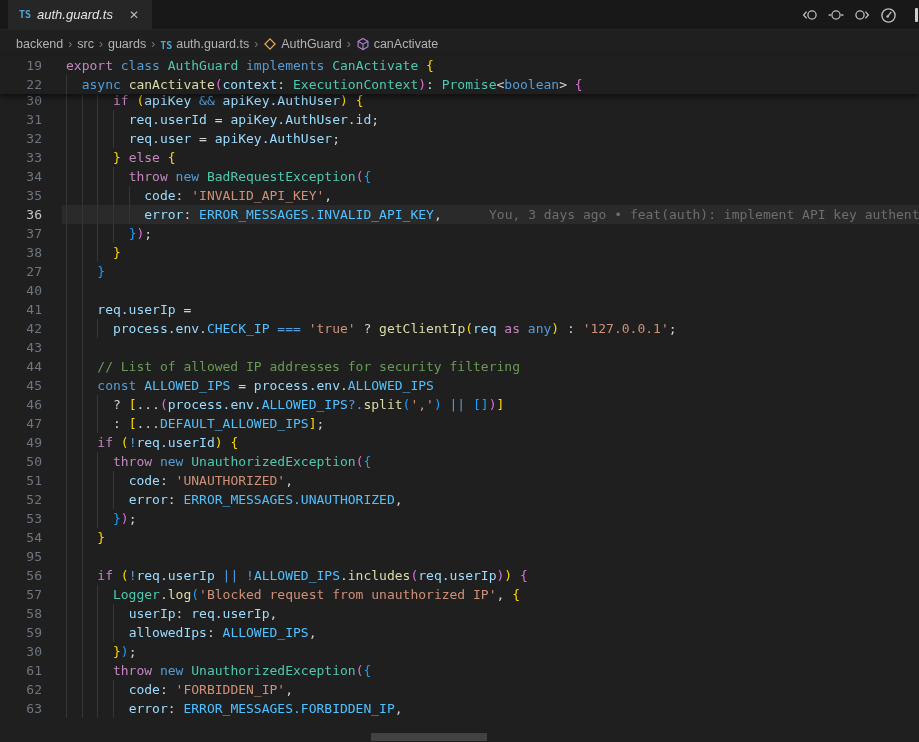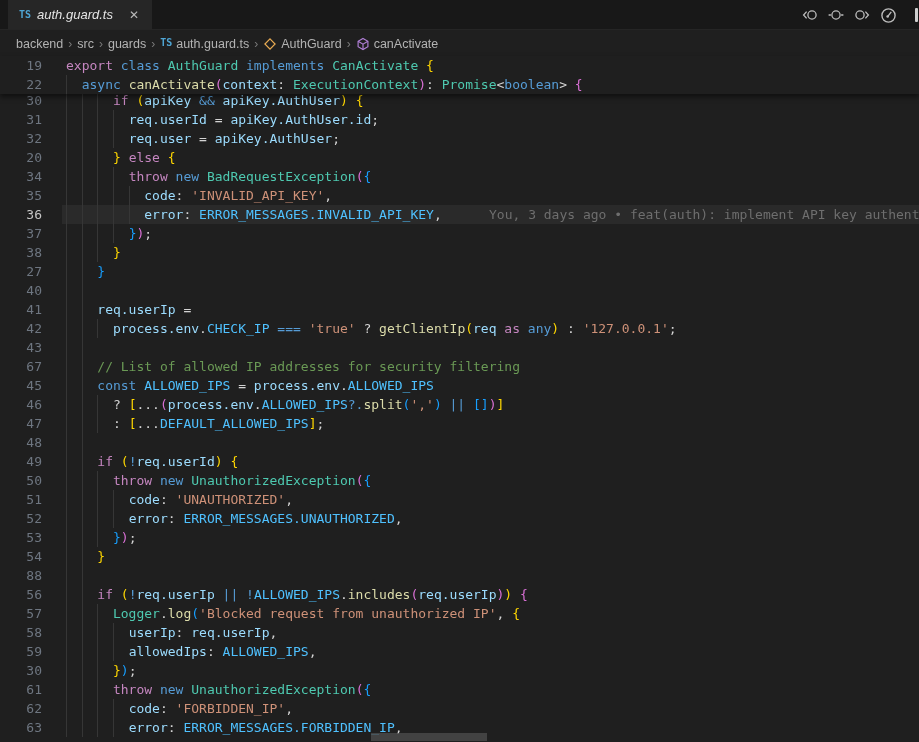--- a/index.html
+++ b/index.html
@@ -14,21 +14,21 @@
   .ts-badge { color:#4fa6d5; font-weight:bold; font-size:10px; font-family:"DejaVu Sans Mono",monospace; }
   .tab-title { font-style:italic; font-size:13px; color:#e4e4e4; }
   .tab-close { margin-left:8px; color:#b9b9b9; font-size:12px; line-height:12px; padding:2px; }
   .actions { position:absolute; right:22px; top:0; height:30px; display:flex; align-items:center; gap:10px; }
   .actions svg { display:block; cursor:pointer; }
   .edge-frag { position:absolute; right:1px; top:8px; width:3px; height:14px; background:#cfcfcf; border-radius:1px; }
 
   
   .breadcrumbs { position:absolute; top:31px; left:0; right:0; height:25px; display:flex;
                  align-items:center; padding-left:16px; font-size:12.5px; color:#b3b3b3; }
-  .bc-item { display:flex; align-items:flex-start; gap:4px; cursor:pointer; white-space:nowrap; }
+  .bc-item { display:flex; align-items:flex-end; gap:4px; cursor:pointer; white-space:nowrap; }
   .bc-sep { color:#7a7a7a; margin:0 5px; font-size:12px; }
 
   
   .editor { position:absolute; top:56px; left:0; right:0; bottom:0; background:#1f1f1f;
             font-family:"DejaVu Sans Mono", monospace; font-size:13px; }
   .lines { position:absolute; top:35px; left:0; right:0; }
   .line { position:relative; height:19px; line-height:19px; white-space:pre; }
   .ln { position:absolute; left:0; top:0; width:42px; text-align:right; color:#6e7681; }
   .codeln { position:absolute; left:66px; top:0; }
   .g { position:absolute; top:0; bottom:0; width:1px; background:#363636; }
@@ -116,43 +116,42 @@
       </span>
       <span>canActivate</span>
     </span>
   </div>
 
 <div class="editor">
   <div class="lines">
       <div class="line"><span class="ln">30</span><i class="g" style="left: 66px;"></i><i class="g" style="left: 81.654px;"></i><i class="g" style="left: 97.308px;"></i><span class="codeln"><span class="tk-pl">      </span><span class="tk-kc">if</span><span class="tk-pl"> </span><span class="tk-b1">(</span><span class="tk-va">apiKey</span><span class="tk-pl"> </span><span class="tk-ob">&amp;&amp;</span><span class="tk-pl"> </span><span class="tk-va">apiKey.AuthUser</span><span class="tk-b1">)</span><span class="tk-pl"> </span><span class="tk-b1">{</span></span></div>
       <div class="line"><span class="ln">31</span><i class="g" style="left: 66px;"></i><i class="g" style="left: 81.654px;"></i><i class="g" style="left: 97.308px;"></i><i class="g" style="left: 112.962px;"></i><span class="codeln"><span class="tk-pl">        </span><span class="tk-va">req.userId</span><span class="tk-pl"> = </span><span class="tk-va">apiKey.AuthUser.id</span><span class="tk-pl">;</span></span></div>
       <div class="line"><span class="ln">32</span><i class="g" style="left: 66px;"></i><i class="g" style="left: 81.654px;"></i><i class="g" style="left: 97.308px;"></i><i class="g" style="left: 112.962px;"></i><span class="codeln"><span class="tk-pl">        </span><span class="tk-va">req.user</span><span class="tk-pl"> = </span><span class="tk-va">apiKey.AuthUser</span><span class="tk-pl">;</span></span></div>
-      <div class="line"><span class="ln">20</span><i class="g" style="left: 66px;"></i><i class="g" style="left: 81.654px;"></i><i class="g" style="left: 97.308px;"></i><span class="codeln"><span class="tk-pl">      </span><span class="tk-b1">}</span><span class="tk-pl"> </span><span class="tk-kc">else</span><span class="tk-pl"> </span><span class="tk-b1">{</span></span></div>
+      <div class="line"><span class="ln">33</span><i class="g" style="left: 66px;"></i><i class="g" style="left: 81.654px;"></i><i class="g" style="left: 97.308px;"></i><span class="codeln"><span class="tk-pl">      </span><span class="tk-b1">}</span><span class="tk-pl"> </span><span class="tk-kc">else</span><span class="tk-pl"> </span><span class="tk-b1">{</span></span></div>
       <div class="line"><span class="ln">34</span><i class="g" style="left: 66px;"></i><i class="g" style="left: 81.654px;"></i><i class="g" style="left: 97.308px;"></i><i class="g" style="left: 112.962px;"></i><span class="codeln"><span class="tk-pl">        </span><span class="tk-kc">throw</span><span class="tk-pl"> </span><span class="tk-kd">new</span><span class="tk-pl"> </span><span class="tk-ty">BadRequestException</span><span class="tk-b2">(</span><span class="tk-b3">{</span></span></div>
       <div class="line"><span class="ln">35</span><i class="g" style="left: 66px;"></i><i class="g" style="left: 81.654px;"></i><i class="g" style="left: 97.308px;"></i><i class="g" style="left: 112.962px;"></i><i class="g" style="left: 128.616px;"></i><span class="codeln"><span class="tk-pl">          </span><span class="tk-va">code</span><span class="tk-pl">: </span><span class="tk-st">'INVALID_API_KEY'</span><span class="tk-pl">,</span></span></div>
       <div class="line cur"><div class="band"></div><span class="ln">36</span><i class="g" style="left: 66px;"></i><i class="g" style="left: 81.654px;"></i><i class="g" style="left: 97.308px;"></i><i class="g" style="left: 112.962px;"></i><i class="g" style="left: 128.616px;"></i><span class="codeln"><span class="tk-pl">          </span><span class="tk-va">error</span><span class="tk-pl">: </span><span class="tk-ct">ERROR_MESSAGES.INVALID_API_KEY</span><span class="tk-pl">,</span></span><span class="blame">You, 3 days ago • feat(auth): implement API key authentica</span></div>
       <div class="line"><span class="ln">37</span><i class="g" style="left: 66px;"></i><i class="g" style="left: 81.654px;"></i><i class="g" style="left: 97.308px;"></i><i class="g" style="left: 112.962px;"></i><span class="codeln"><span class="tk-pl">        </span><span class="tk-b3">}</span><span class="tk-b2">)</span><span class="tk-pl">;</span></span></div>
       <div class="line"><span class="ln">38</span><i class="g" style="left: 66px;"></i><i class="g" style="left: 81.654px;"></i><i class="g" style="left: 97.308px;"></i><span class="codeln"><span class="tk-pl">      </span><span class="tk-b1">}</span></span></div>
       <div class="line"><span class="ln">27</span><i class="g" style="left: 66px;"></i><i class="g" style="left: 81.654px;"></i><span class="codeln"><span class="tk-pl">    </span><span class="tk-b3">}</span></span></div>
       <div class="line"><span class="ln">40</span><i class="g" style="left: 66px;"></i><i class="g" style="left: 81.654px;"></i><span class="codeln"></span></div>
       <div class="line"><span class="ln">41</span><i class="g" style="left: 66px;"></i><i class="g" style="left: 81.654px;"></i><span class="codeln"><span class="tk-pl">    </span><span class="tk-va">req.userIp</span><span class="tk-pl"> =</span></span></div>
       <div class="line"><span class="ln">42</span><i class="g" style="left: 66px;"></i><i class="g" style="left: 81.654px;"></i><i class="g" style="left: 97.308px;"></i><span class="codeln"><span class="tk-pl">      </span><span class="tk-va">process.env</span><span class="tk-pl">.</span><span class="tk-ct">CHECK_IP</span><span class="tk-pl"> </span><span class="tk-ob">===</span><span class="tk-pl"> </span><span class="tk-st">'true'</span><span class="tk-pl"> ? </span><span class="tk-fn">getClientIp</span><span class="tk-b1">(</span><span class="tk-va">req</span><span class="tk-pl"> </span><span class="tk-kc">as</span><span class="tk-pl"> </span><span class="tk-kd">any</span><span class="tk-b1">)</span><span class="tk-pl"> : </span><span class="tk-st">'127.0.0.1'</span><span class="tk-pl">;</span></span></div>
       <div class="line"><span class="ln">43</span><i class="g" style="left: 66px;"></i><i class="g" style="left: 81.654px;"></i><span class="codeln"></span></div>
-      <div class="line"><span class="ln">67</span><i class="g" style="left: 66px;"></i><i class="g" style="left: 81.654px;"></i><span class="codeln"><span class="tk-pl">    </span><span class="tk-cm">// List of allowed IP addresses for security filtering</span></span></div>
+      <div class="line"><span class="ln">44</span><i class="g" style="left: 66px;"></i><i class="g" style="left: 81.654px;"></i><span class="codeln"><span class="tk-pl">    </span><span class="tk-cm">// List of allowed IP addresses for security filtering</span></span></div>
       <div class="line"><span class="ln">45</span><i class="g" style="left: 66px;"></i><i class="g" style="left: 81.654px;"></i><span class="codeln"><span class="tk-pl">    </span><span class="tk-kd">const</span><span class="tk-pl"> </span><span class="tk-ct">ALLOWED_IPS</span><span class="tk-pl"> = </span><span class="tk-va">process.env</span><span class="tk-pl">.</span><span class="tk-ct">ALLOWED_IPS</span></span></div>
       <div class="line"><span class="ln">46</span><i class="g" style="left: 66px;"></i><i class="g" style="left: 81.654px;"></i><i class="g" style="left: 97.308px;"></i><span class="codeln"><span class="tk-pl">      ? </span><span class="tk-b1">[</span><span class="tk-pl">...</span><span class="tk-b2">(</span><span class="tk-va">process.env</span><span class="tk-pl">.</span><span class="tk-ct">ALLOWED_IPS</span><span class="tk-ob">?.</span><span class="tk-fn">split</span><span class="tk-b3">(</span><span class="tk-st">','</span><span class="tk-b3">)</span><span class="tk-pl"> </span><span class="tk-ob">||</span><span class="tk-pl"> </span><span class="tk-b3">[]</span><span class="tk-b2">)</span><span class="tk-b1">]</span></span></div>
       <div class="line"><span class="ln">47</span><i class="g" style="left: 66px;"></i><i class="g" style="left: 81.654px;"></i><i class="g" style="left: 97.308px;"></i><span class="codeln"><span class="tk-pl">      : </span><span class="tk-b1">[</span><span class="tk-pl">...</span><span class="tk-ct">DEFAULT_ALLOWED_IPS</span><span class="tk-b1">]</span><span class="tk-pl">;</span></span></div>
-      <div class="line"><span class="ln">48</span><i class="g" style="left: 66px;"></i><i class="g" style="left: 81.654px;"></i><span class="codeln"></span></div>
       <div class="line"><span class="ln">49</span><i class="g" style="left: 66px;"></i><i class="g" style="left: 81.654px;"></i><span class="codeln"><span class="tk-pl">    </span><span class="tk-kc">if</span><span class="tk-pl"> </span><span class="tk-b1">(</span><span class="tk-ob">!</span><span class="tk-va">req.userId</span><span class="tk-b1">)</span><span class="tk-pl"> </span><span class="tk-b1">{</span></span></div>
       <div class="line"><span class="ln">50</span><i class="g" style="left: 66px;"></i><i class="g" style="left: 81.654px;"></i><i class="g" style="left: 97.308px;"></i><span class="codeln"><span class="tk-pl">      </span><span class="tk-kc">throw</span><span class="tk-pl"> </span><span class="tk-kd">new</span><span class="tk-pl"> </span><span class="tk-ty">UnauthorizedException</span><span class="tk-b2">(</span><span class="tk-b3">{</span></span></div>
       <div class="line"><span class="ln">51</span><i class="g" style="left: 66px;"></i><i class="g" style="left: 81.654px;"></i><i class="g" style="left: 97.308px;"></i><i class="g" style="left: 112.962px;"></i><span class="codeln"><span class="tk-pl">        </span><span class="tk-va">code</span><span class="tk-pl">: </span><span class="tk-st">'UNAUTHORIZED'</span><span class="tk-pl">,</span></span></div>
       <div class="line"><span class="ln">52</span><i class="g" style="left: 66px;"></i><i class="g" style="left: 81.654px;"></i><i class="g" style="left: 97.308px;"></i><i class="g" style="left: 112.962px;"></i><span class="codeln"><span class="tk-pl">        </span><span class="tk-va">error</span><span class="tk-pl">: </span><span class="tk-ct">ERROR_MESSAGES.UNAUTHORIZED</span><span class="tk-pl">,</span></span></div>
       <div class="line"><span class="ln">53</span><i class="g" style="left: 66px;"></i><i class="g" style="left: 81.654px;"></i><i class="g" style="left: 97.308px;"></i><span class="codeln"><span class="tk-pl">      </span><span class="tk-b3">}</span><span class="tk-b2">)</span><span class="tk-pl">;</span></span></div>
       <div class="line"><span class="ln">54</span><i class="g" style="left: 66px;"></i><i class="g" style="left: 81.654px;"></i><span class="codeln"><span class="tk-pl">    </span><span class="tk-b1">}</span></span></div>
-      <div class="line"><span class="ln">88</span><i class="g" style="left: 66px;"></i><i class="g" style="left: 81.654px;"></i><span class="codeln"></span></div>
+      <div class="line"><span class="ln">95</span><i class="g" style="left: 66px;"></i><i class="g" style="left: 81.654px;"></i><span class="codeln"></span></div>
       <div class="line"><span class="ln">56</span><i class="g" style="left: 66px;"></i><i class="g" style="left: 81.654px;"></i><span class="codeln"><span class="tk-pl">    </span><span class="tk-kc">if</span><span class="tk-pl"> </span><span class="tk-b1">(</span><span class="tk-ob">!</span><span class="tk-va">req.userIp</span><span class="tk-pl"> </span><span class="tk-ob">||</span><span class="tk-pl"> </span><span class="tk-ob">!</span><span class="tk-ct">ALLOWED_IPS</span><span class="tk-pl">.</span><span class="tk-fn">includes</span><span class="tk-b2">(</span><span class="tk-va">req.userIp</span><span class="tk-b2">)</span><span class="tk-b1">)</span><span class="tk-pl"> </span><span class="tk-b2">{</span></span></div>
       <div class="line"><span class="ln">57</span><i class="g" style="left: 66px;"></i><i class="g" style="left: 81.654px;"></i><i class="g" style="left: 97.308px;"></i><span class="codeln"><span class="tk-pl">      </span><span class="tk-ty">Logger</span><span class="tk-pl">.</span><span class="tk-fn">log</span><span class="tk-b3">(</span><span class="tk-st">'Blocked request from unauthorized IP'</span><span class="tk-pl">, </span><span class="tk-b1">{</span></span></div>
       <div class="line"><span class="ln">58</span><i class="g" style="left: 66px;"></i><i class="g" style="left: 81.654px;"></i><i class="g" style="left: 97.308px;"></i><i class="g" style="left: 112.962px;"></i><span class="codeln"><span class="tk-pl">        </span><span class="tk-va">userIp</span><span class="tk-pl">: </span><span class="tk-va">req.userIp</span><span class="tk-pl">,</span></span></div>
       <div class="line"><span class="ln">59</span><i class="g" style="left: 66px;"></i><i class="g" style="left: 81.654px;"></i><i class="g" style="left: 97.308px;"></i><i class="g" style="left: 112.962px;"></i><span class="codeln"><span class="tk-pl">        </span><span class="tk-va">allowedIps</span><span class="tk-pl">: </span><span class="tk-ct">ALLOWED_IPS</span><span class="tk-pl">,</span></span></div>
       <div class="line"><span class="ln">30</span><i class="g" style="left: 66px;"></i><i class="g" style="left: 81.654px;"></i><i class="g" style="left: 97.308px;"></i><span class="codeln"><span class="tk-pl">      </span><span class="tk-b1">}</span><span class="tk-b3">)</span><span class="tk-pl">;</span></span></div>
       <div class="line"><span class="ln">61</span><i class="g" style="left: 66px;"></i><i class="g" style="left: 81.654px;"></i><i class="g" style="left: 97.308px;"></i><span class="codeln"><span class="tk-pl">      </span><span class="tk-kc">throw</span><span class="tk-pl"> </span><span class="tk-kd">new</span><span class="tk-pl"> </span><span class="tk-ty">UnauthorizedException</span><span class="tk-b2">(</span><span class="tk-b3">{</span></span></div>
       <div class="line"><span class="ln">62</span><i class="g" style="left: 66px;"></i><i class="g" style="left: 81.654px;"></i><i class="g" style="left: 97.308px;"></i><i class="g" style="left: 112.962px;"></i><span class="codeln"><span class="tk-pl">        </span><span class="tk-va">code</span><span class="tk-pl">: </span><span class="tk-st">'FORBIDDEN_IP'</span><span class="tk-pl">,</span></span></div>
       <div class="line"><span class="ln">63</span><i class="g" style="left: 66px;"></i><i class="g" style="left: 81.654px;"></i><i class="g" style="left: 97.308px;"></i><i class="g" style="left: 112.962px;"></i><span class="codeln"><span class="tk-pl">        </span><span class="tk-va">error</span><span class="tk-pl">: </span><span class="tk-ct">ERROR_MESSAGES.FORBIDDEN_IP</span><span class="tk-pl">,</span></span></div>
     </div>
   <div class="sticky">

